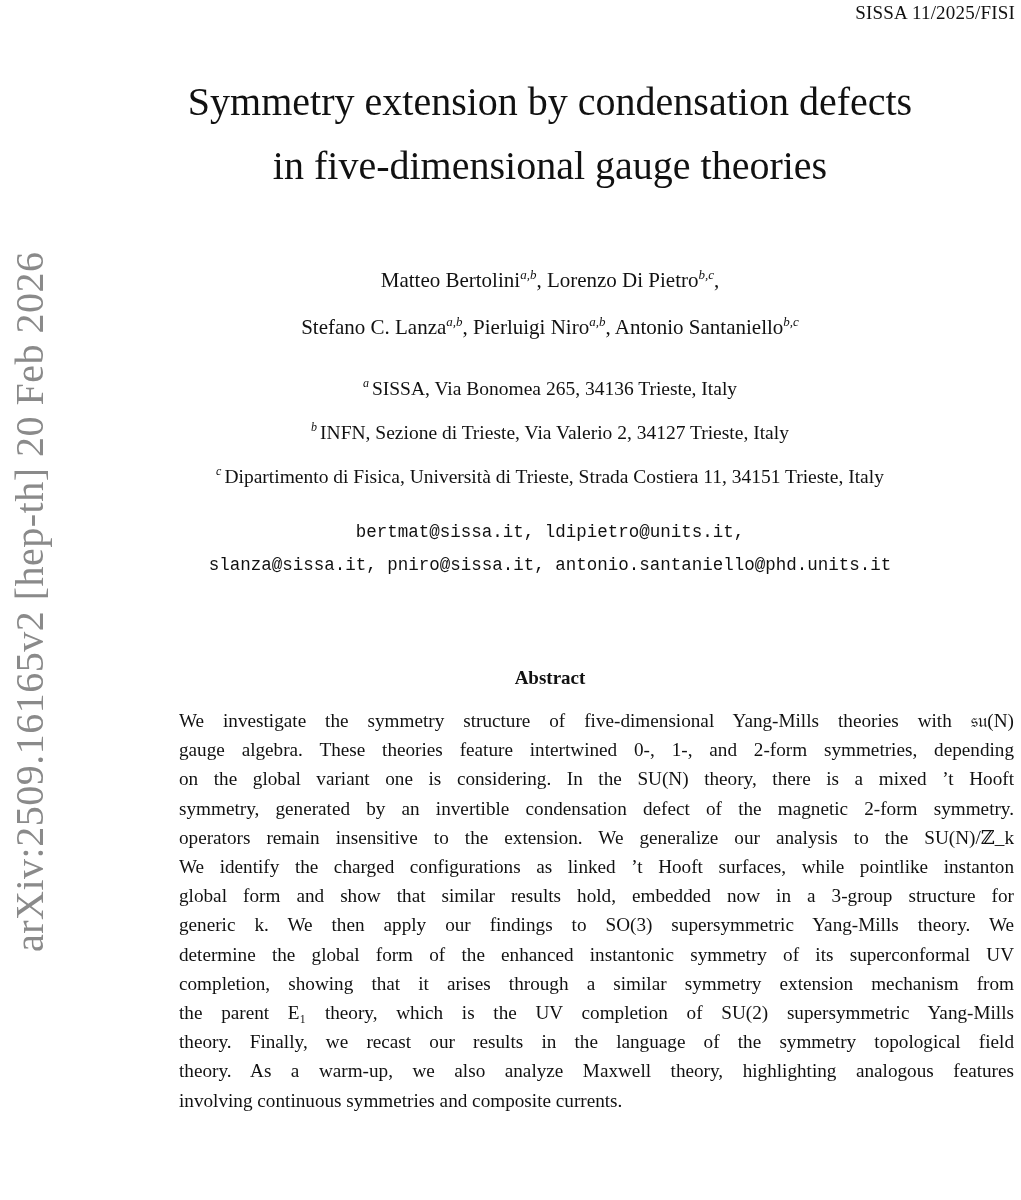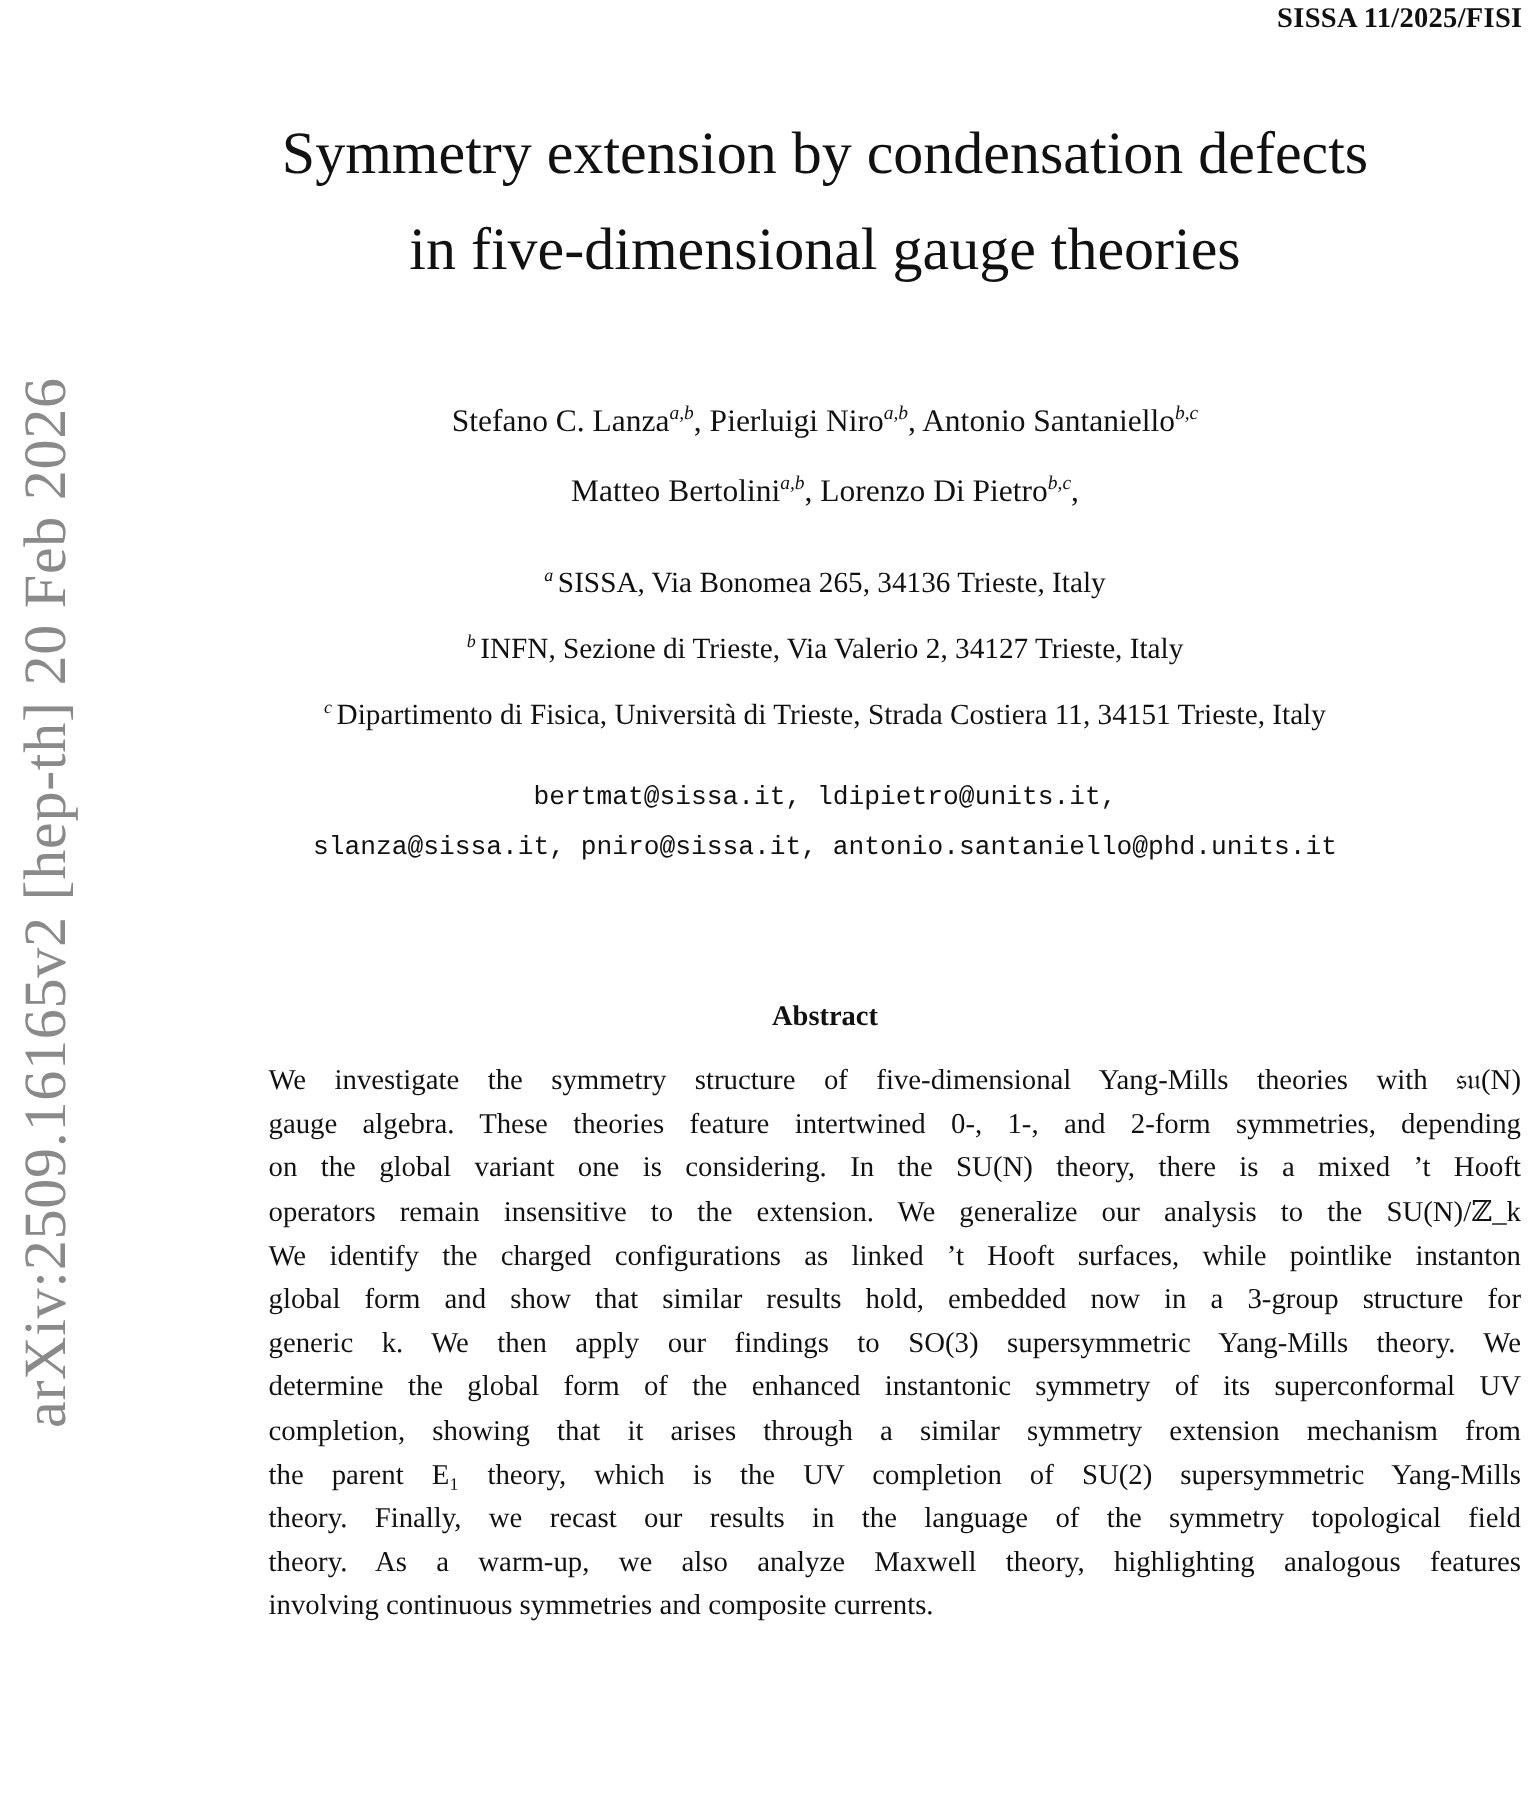--- a/index.html
+++ b/index.html
@@ -1,18 +1,18 @@
 <!DOCTYPE html>
 <html><head>
 <meta charset="utf-8">
 <style>
   html, body { margin:0; padding:0; background:#ffffff; }
   body { width:1021px; height:1200px; position:relative; overflow:hidden;
          font-family:"Liberation Serif","DejaVu Serif",serif; color:#111; }
-  .preprint { position:absolute; top:2px; right:6px; font-size:19px; letter-spacing:0.2px;font-weight:bold; }
+  .preprint { position:absolute; top:2px; right:6px; font-size:19px; letter-spacing:0.2px; }
   .stamp { position:absolute; left:6px; top:952px; transform-origin:0 0; transform:rotate(-90deg);
            font-size:40px; color:#8a8a8a; white-space:nowrap; letter-spacing:0.5px; width:700px; }
   .title { position:absolute; left:60px; width:980px; text-align:center; font-size:40px; line-height:64px; top:70px; }
   .authors { position:absolute; left:80px; width:940px; text-align:center; font-size:21px; line-height:42px; top:254px; }
   .authors sup { font-size:13px; font-style:italic; }
   .affils { position:absolute; left:60px; width:980px; text-align:center; font-size:19.5px; top:366px; }
   .affils div { height:44px; line-height:34px; }
   .affils sup { font-size:12px; font-style:italic; margin-right:3px; }
   .emails { position:absolute; left:60px; width:980px; text-align:center;
             font-family:"Liberation Mono","DejaVu Sans Mono",monospace; font-size:17.5px; top:516px; line-height:33px; }
@@ -28,47 +28,48 @@
 
 <div class="stamp">arXiv:2509.16165v2  [hep-th]  20 Feb 2026</div>
 
 <div class="title">
   <div>Symmetry extension by condensation defects</div>
   <div>in five-dimensional gauge theories</div>
 </div>
 
 <div class="authors">
   <div>
+    <span>Matteo Bertolini</span><sup>a,b</sup>,
+    <span>Lorenzo Di Pietro</span><sup>b,c</sup>,
+  </div>
+  <div>
     <span>Stefano C. Lanza</span><sup>a,b</sup>,
     <span>Pierluigi Niro</span><sup>a,b</sup>,
     <span>Antonio Santaniello</span><sup>b,c</sup>
-  </div>
-  <div>
-    <span>Matteo Bertolini</span><sup>a,b</sup>,
-    <span>Lorenzo Di Pietro</span><sup>b,c</sup>,
   </div>
 </div>
 
 <div class="affils">
   <div><sup>a</sup><span>SISSA, Via Bonomea 265, 34136 Trieste, Italy</span></div>
   <div><sup>b</sup><span>INFN, Sezione di Trieste, Via Valerio 2, 34127 Trieste, Italy</span></div>
   <div><sup>c</sup><span>Dipartimento di Fisica, Università di Trieste, Strada Costiera 11, 34151 Trieste, Italy</span></div>
 </div>
 
 <div class="emails">
   <div>bertmat@sissa.it, ldipietro@units.it,</div>
   <div>slanza@sissa.it, pniro@sissa.it, antonio.santaniello@phd.units.it</div>
 </div>
 
 <div class="abstract-h">Abstract</div>
 
 <div class="abstract">
   <span>We investigate the symmetry structure of five-dimensional Yang-Mills theories with 𝔰𝔲(N)</span>
   <span>gauge algebra. These theories feature intertwined 0-, 1-, and 2-form symmetries, depending</span>
   <span>on the global variant one is considering. In the SU(N) theory, there is a mixed ’t Hooft</span>
+  <span>symmetry, generated by an invertible condensation defect of the magnetic 2-form symmetry.</span>
   <span>operators remain insensitive to the extension. We generalize our analysis to the SU(N)/ℤ_k</span>
   <span>We identify the charged configurations as linked ’t Hooft surfaces, while pointlike instanton</span>
   <span>global form and show that similar results hold, embedded now in a 3-group structure for</span>
   <span>generic k. We then apply our findings to SO(3) supersymmetric Yang-Mills theory. We</span>
   <span>determine the global form of the enhanced instantonic symmetry of its superconformal UV</span>
   <span>completion, showing that it arises through a similar symmetry extension mechanism from</span>
   <span>the parent E₁ theory, which is the UV completion of SU(2) supersymmetric Yang-Mills</span>
   <span>theory. Finally, we recast our results in the language of the symmetry topological field</span>
   <span>theory. As a warm-up, we also analyze Maxwell theory, highlighting analogous features</span>
   <span class="last">involving continuous symmetries and composite currents.</span>

